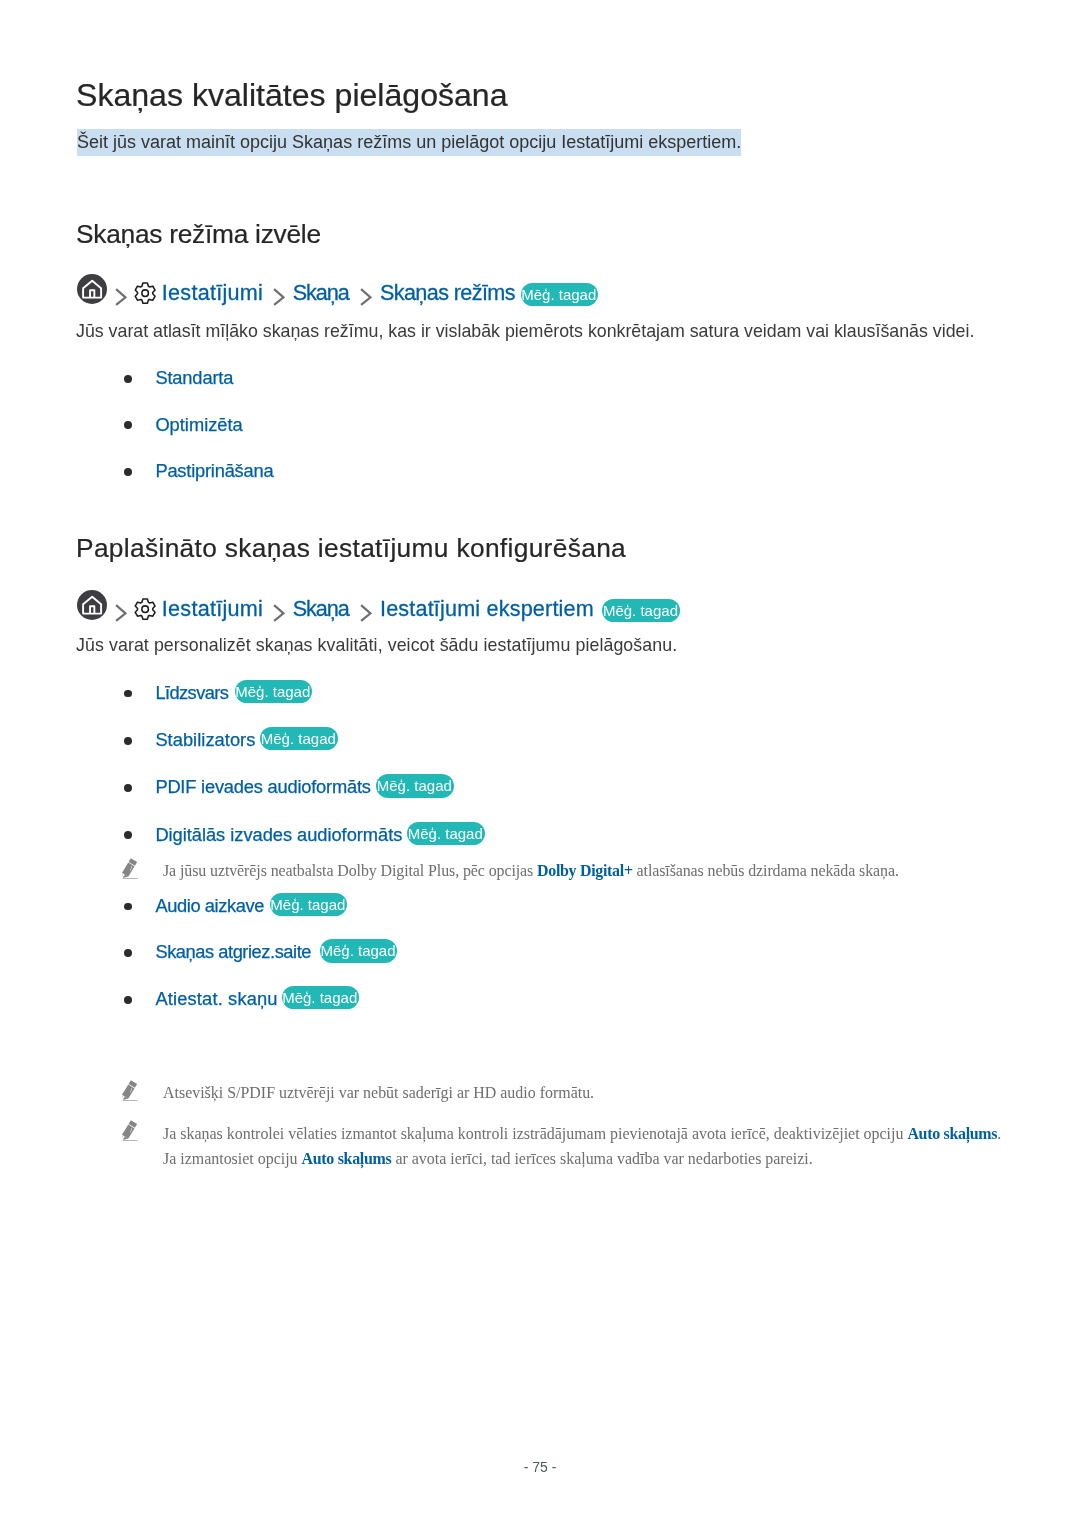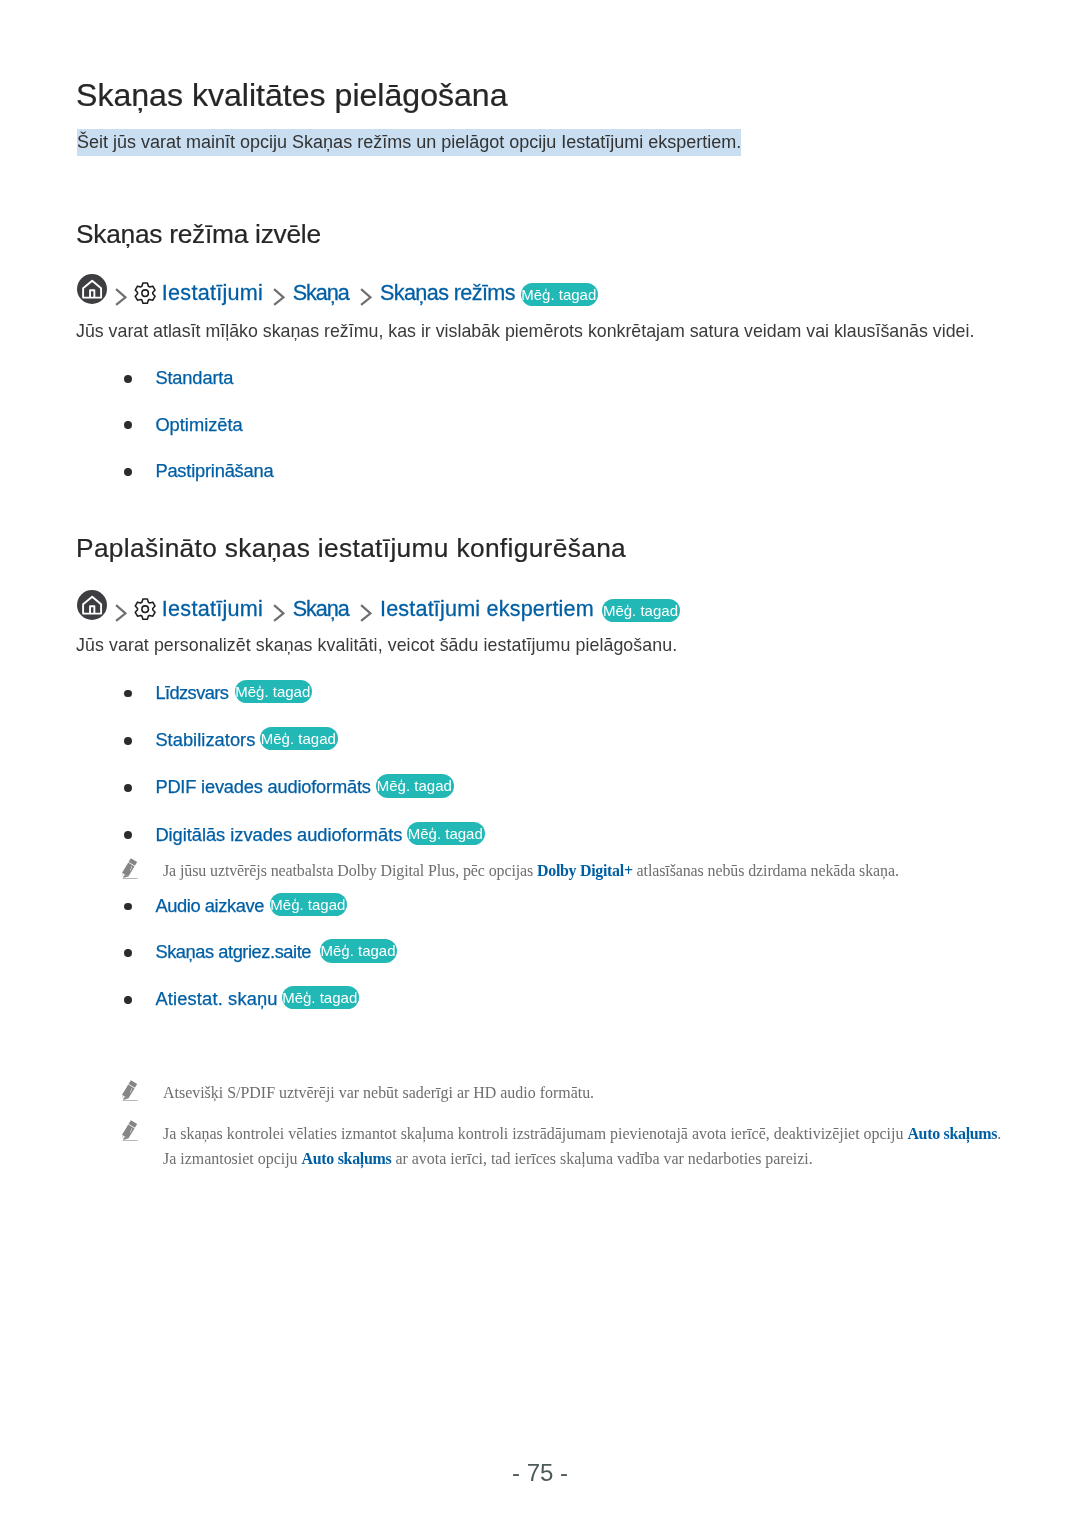--- a/index.html
+++ b/index.html
@@ -53,21 +53,21 @@
   .blist li .lbl{font-size:18.3px;line-height:26px;display:inline-block;}
   .blist .lbl{color:#005fa4;-webkit-text-stroke:0.25px #005fa4;}
   .blist li .pill{margin-left:5px;position:absolute;top:0px;}
 
   
   .note{position:absolute;left:120px;font-family:Liberation Serif, serif;}
   .note .pencil{width:16px;height:21px;position:absolute;left:2px;top:-0.4px;}
   .note .ntxt{font-size:15.95px;line-height:25px;color:#6e6e6e;display:block;margin-left:43px;}
   .note .ntxt b{color:#005fa4;font-weight:700;letter-spacing:-0.3px;}
 
-  .pgnum{position:absolute;left:0;width:1080px;text-align:center;font-size:24px;color:#4c5a5a;letter-spacing:0px;}
+  .pgnum{position:absolute;left:0;width:1080px;text-align:center;font-size:14px;color:#4c5a5a;letter-spacing:0px;}
 </style>
 </head>
 <body>
 
 <svg width="0" height="0" style="position:absolute" aria-hidden="true">
   <defs>
     <g id="g-home">
       <circle cx="15" cy="15" r="15" fill="#3e3e42"></circle>
       <path d="M15.2 6.7 L24.1 14.2 L24.1 23.6 L6.1 23.6 L6.1 14.2 Z" fill="none" stroke="#ffffff" stroke-width="1.9" stroke-linejoin="round" stroke-linecap="round"></path>
       <path d="M13.05 23.6 L13.05 16.3 L17.35 16.3 L17.35 23.6" fill="none" stroke="#ffffff" stroke-width="1.9" stroke-linejoin="round"></path>

